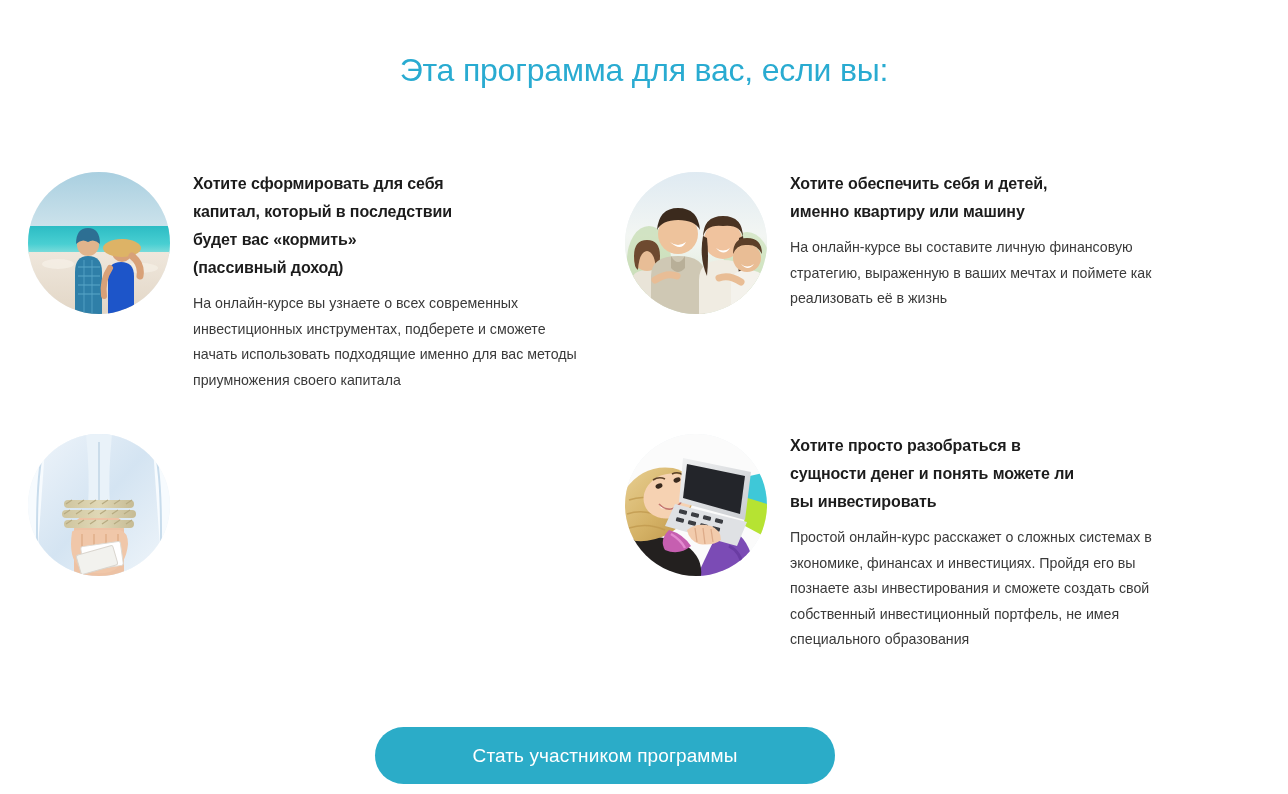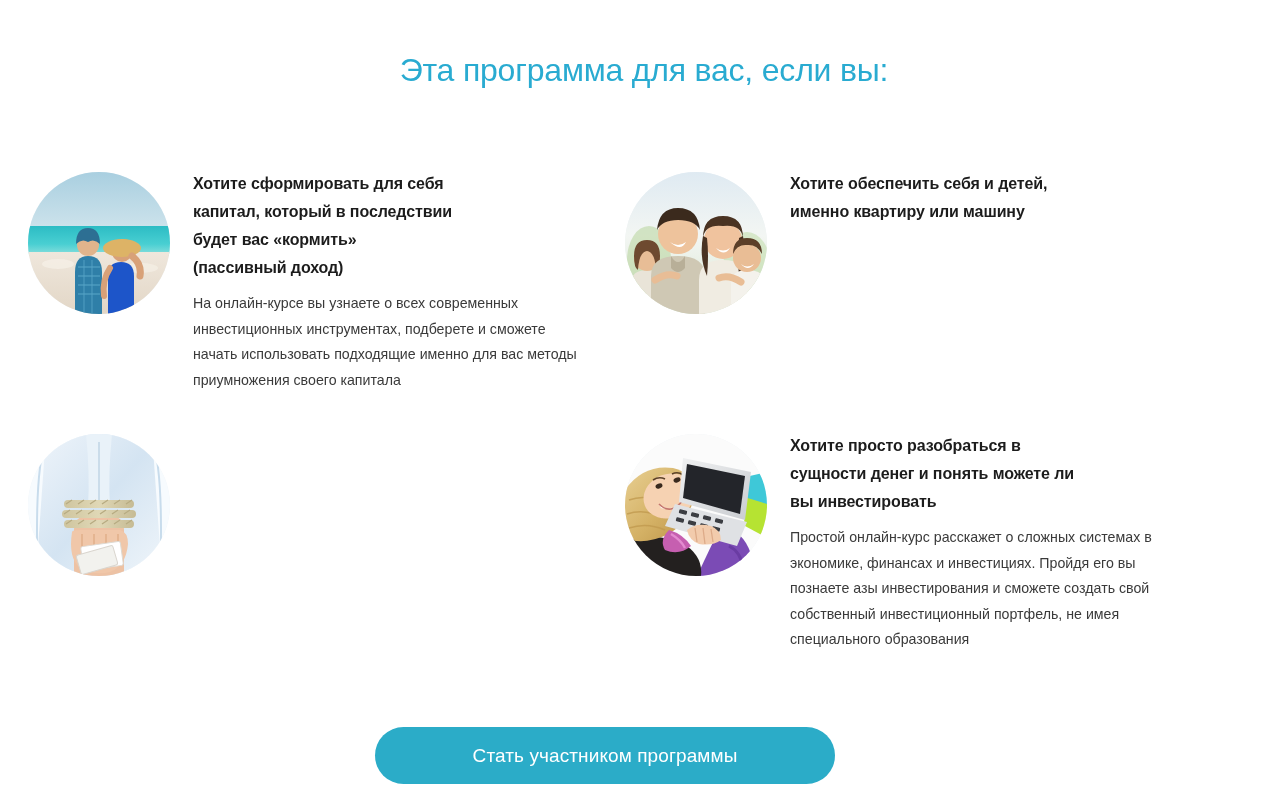--- a/index.html
+++ b/index.html
@@ -225,20 +225,21 @@
             <path d="M108 82 Q108 66 122 66 Q137 66 137 82 Q132 72 122 73 Q112 72 108 82 Z" fill="#5c3f28"></path>
             <path d="M116 92 Q122 97 129 92 Q123 100 116 92 Z" fill="#ffffff"></path>
 
             <path d="M30 108 Q42 100 52 104" stroke="#e8bd96" stroke-width="7" fill="none" stroke-linecap="round"></path>
             <path d="M116 110 Q104 102 94 106" stroke="#e9bd95" stroke-width="7" fill="none" stroke-linecap="round"></path>
           </svg>
         </div>
         <div class="benefit-text">
           <div class="benefit-heading">Хотите обеспечить себя и детей,
 именно квартиру или машину</div>
+          <div class="benefit-body">На онлайн-курсе вы составите личную финансовую стратегию, выраженную в ваших мечтах и поймете как реализовать её в жизнь</div>
         </div>
       </div>
     </div>
 
     <div class="benefit-row row-2">
 
       <div class="benefit-card col-left">
         <div class="avatar">
           <svg viewBox="0 0 142 142" xmlns="http://www.w3.org/2000/svg" aria-hidden="true">
             <defs>

